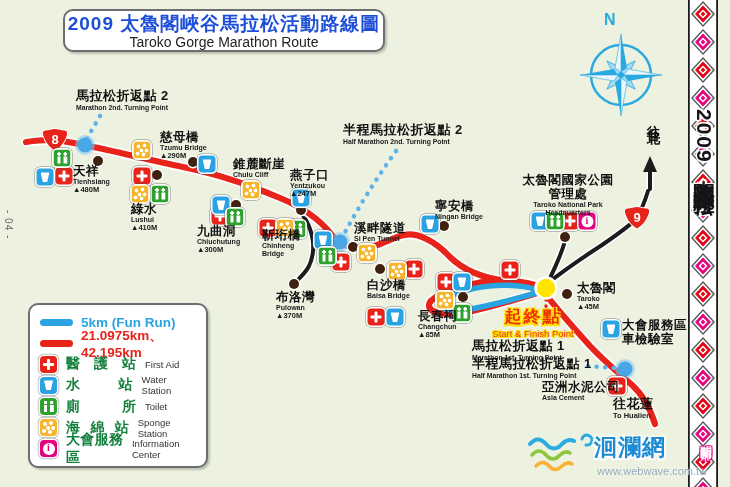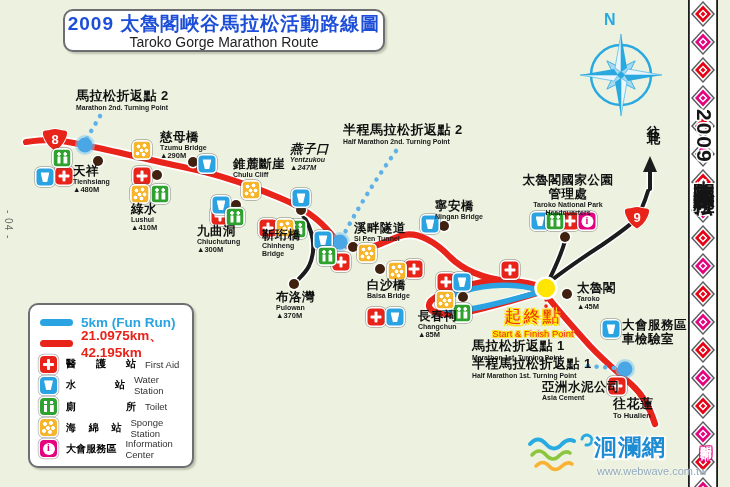--- a/index.html
+++ b/index.html
@@ -6,29 +6,29 @@
   #stage{position:relative;width:730px;height:487px;background:#edf2e0;overflow:hidden;
          font-family:"Liberation Sans","DejaVu Sans",sans-serif;}
   svg{display:block}
   #routes{position:absolute;left:0;top:0;z-index:1}
   
   .panel{position:absolute;background:#fff;border:2.5px solid #6d6e71;border-radius:10px;
          box-shadow:2px 2px 2px rgba(40,50,30,.25);z-index:6}
   #titlebox{left:63px;top:9px;width:322px;height:43px;text-align:center;padding-top:3px;box-sizing:border-box}
   #titlebox .t1{font-size:19px;font-weight:bold;color:#1d4ed8;letter-spacing:1px;line-height:1.1}
   #titlebox .t2{font-size:14px;color:#222;line-height:1.1}
-  #legend{left:28px;top:303px;width:166px;height:165px;padding:8px 10px;box-sizing:border-box;
+  #legend{left:28px;top:303px;width:180px;height:165px;padding:8px 10px;box-sizing:border-box;
           display:flex;flex-direction:column;justify-content:space-between}
   .lrow{display:flex;align-items:center;height:18px}
   .lrow .marker{position:relative;transform:none;flex:0 0 17px;margin-right:9px}
   .sw{width:33px;height:7px;border-radius:3.5px;margin-right:8px;flex:0 0 33px}
   .sw.blue{background:#2aa3e3}.sw.red{background:#e8231a}
   .ltxt.blue{color:#2aa3e3;font-weight:bold;font-size:13.5px}
   .ltxt.red{color:#e8231a;font-weight:bold;font-size:13.5px}
-  .lzh{font-weight:bold;font-size:10px;color:#000000;width:70px;text-align:justify;text-align-last:justify;margin-right:9px}
+  .lzh{font-weight:bold;font-size:14px;color:#15803d;width:70px;text-align:justify;text-align-last:justify;margin-right:9px}
   .len{font-size:9.5px;color:#333}
   
   .marker{position:absolute;width:17px;height:17px;border-radius:4px;transform:translate(-50%,-50%);
           box-shadow:0 0 0 1.5px #fff,0 0 0 2.2px rgba(70,70,70,.45);z-index:3}
   .first-aid{background:#e8231a}
   .first-aid::before{content:"";position:absolute;left:7px;top:3px;width:3px;height:11px;background:#fff;border-radius:1px}
   .first-aid::after{content:"";position:absolute;left:3px;top:7px;width:11px;height:3px;background:#fff;border-radius:1px}
   .water{background:#2aa3e3}
   .water::before{content:"";position:absolute;left:4px;top:3.5px;width:9px;height:10px;background:#fff;
                  clip-path:polygon(0 0,100% 0,74% 100%,26% 100%)}
@@ -58,21 +58,21 @@
   
   .plc{position:absolute;z-index:4;line-height:1.12;color:#111;white-space:nowrap}
   .plc span{display:block}
   .plc .zh{font-weight:bold;font-size:12.5px;letter-spacing:.5px}
   .plc .en{font-weight:bold;font-size:7px;color:#1a1a1a}
   .plc .elev{font-weight:bold;font-size:7.5px;color:#1a1a1a}
   .plc.ctr{transform:translateX(-50%);text-align:center}
   .tp .zh{font-size:13px}
   .tp .en{font-size:6.8px}
   #startfinish{position:absolute;z-index:5;text-align:center;transform:translateX(-50%);white-space:nowrap}
-  #startfinish .zh{display:block;font-weight:normal;font-size:17px;letter-spacing:2px;color:#f23000;
+  #startfinish .zh{display:block;font-weight:bold;font-size:17px;letter-spacing:2px;color:#f23000;
     text-shadow:-1.5px -1.5px 0 #ffe100,1.5px -1.5px 0 #ffe100,-1.5px 1.5px 0 #ffe100,1.5px 1.5px 0 #ffe100}
   #startfinish .en{display:block;font-weight:normal;font-size:9.5px;color:#f23000;
     text-shadow:-1px -1px 0 #ffe100,1px -1px 0 #ffe100,-1px 1px 0 #ffe100,1px 1px 0 #ffe100}
   .vtx{position:absolute;writing-mode:vertical-rl;font-weight:bold;font-size:13.5px;color:#111;
        letter-spacing:3px;z-index:4}
   #north{position:absolute;left:604px;top:11px;font-weight:bold;font-size:16px;color:#2aa9e0;z-index:4}
   #pagenum{position:absolute;left:3px;top:210px;writing-mode:vertical-rl;font-size:10px;color:#666;
            letter-spacing:1px;z-index:4}
   
   #band{position:absolute;left:688px;top:0;z-index:2}
@@ -320,21 +320,21 @@
     </div>
     <div class="plc" style="left: 131px; top: 202px;">
       <span class="zh">綠水</span>
       <span class="en">Lushui</span>
       <span class="elev">▲410M</span>
     </div>
     <div class="plc" style="left: 233px; top: 157px;">
       <span class="zh">錐麓斷崖</span>
       <span class="en">Chulu Cliff</span>
     </div>
-    <div class="plc" style="left: 290px; top: 142px; font-style: italic;">
+    <div class="plc" style="left: 290px; top: 168px;">
       <span class="zh">燕子口</span>
       <span class="en">Yentzukou</span>
       <span class="elev">▲247M</span>
     </div>
     <div class="plc" style="left: 197px; top: 224px;">
       <span class="zh">九曲洞</span>
       <span class="en">Chiuchutung</span>
       <span class="elev">▲300M</span>
     </div>
     <div class="plc" style="left: 262px; top: 228px;">

